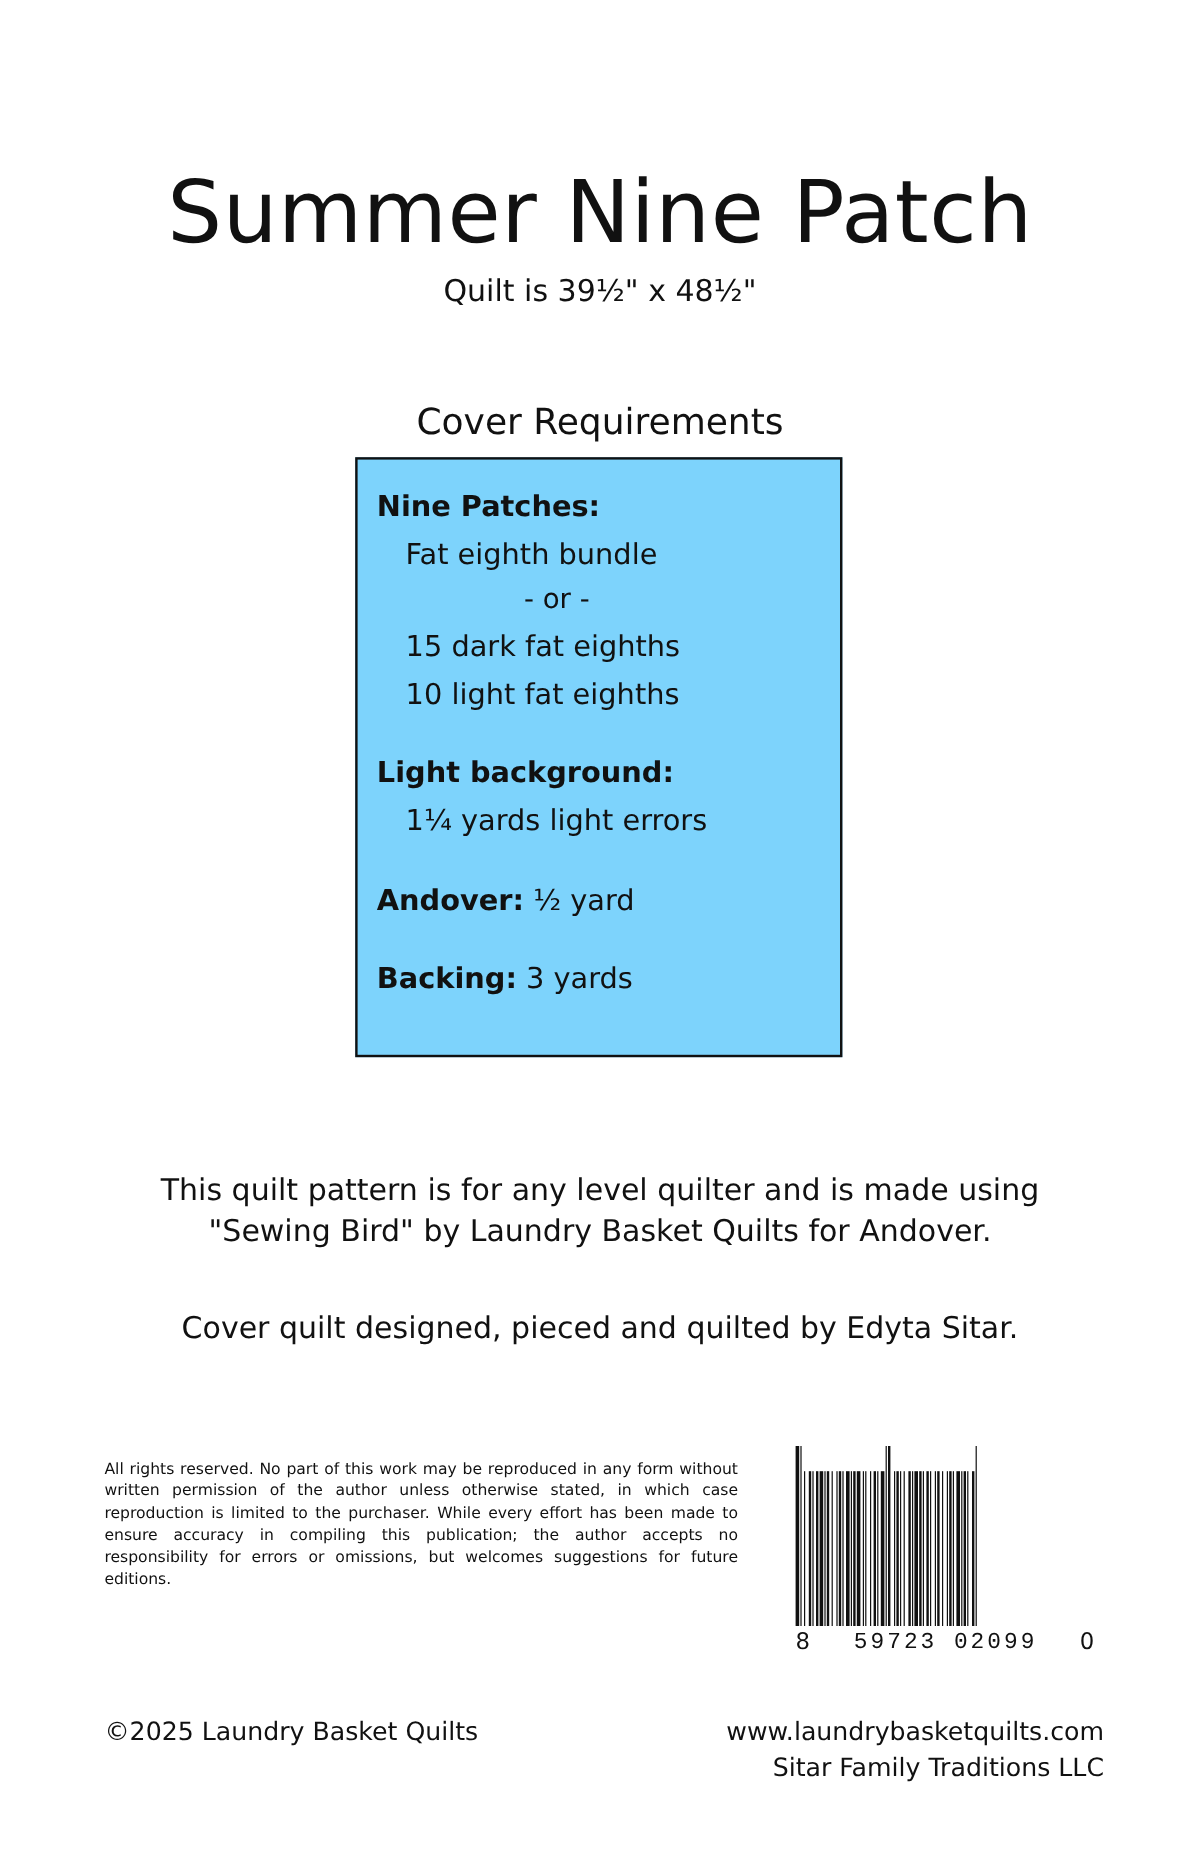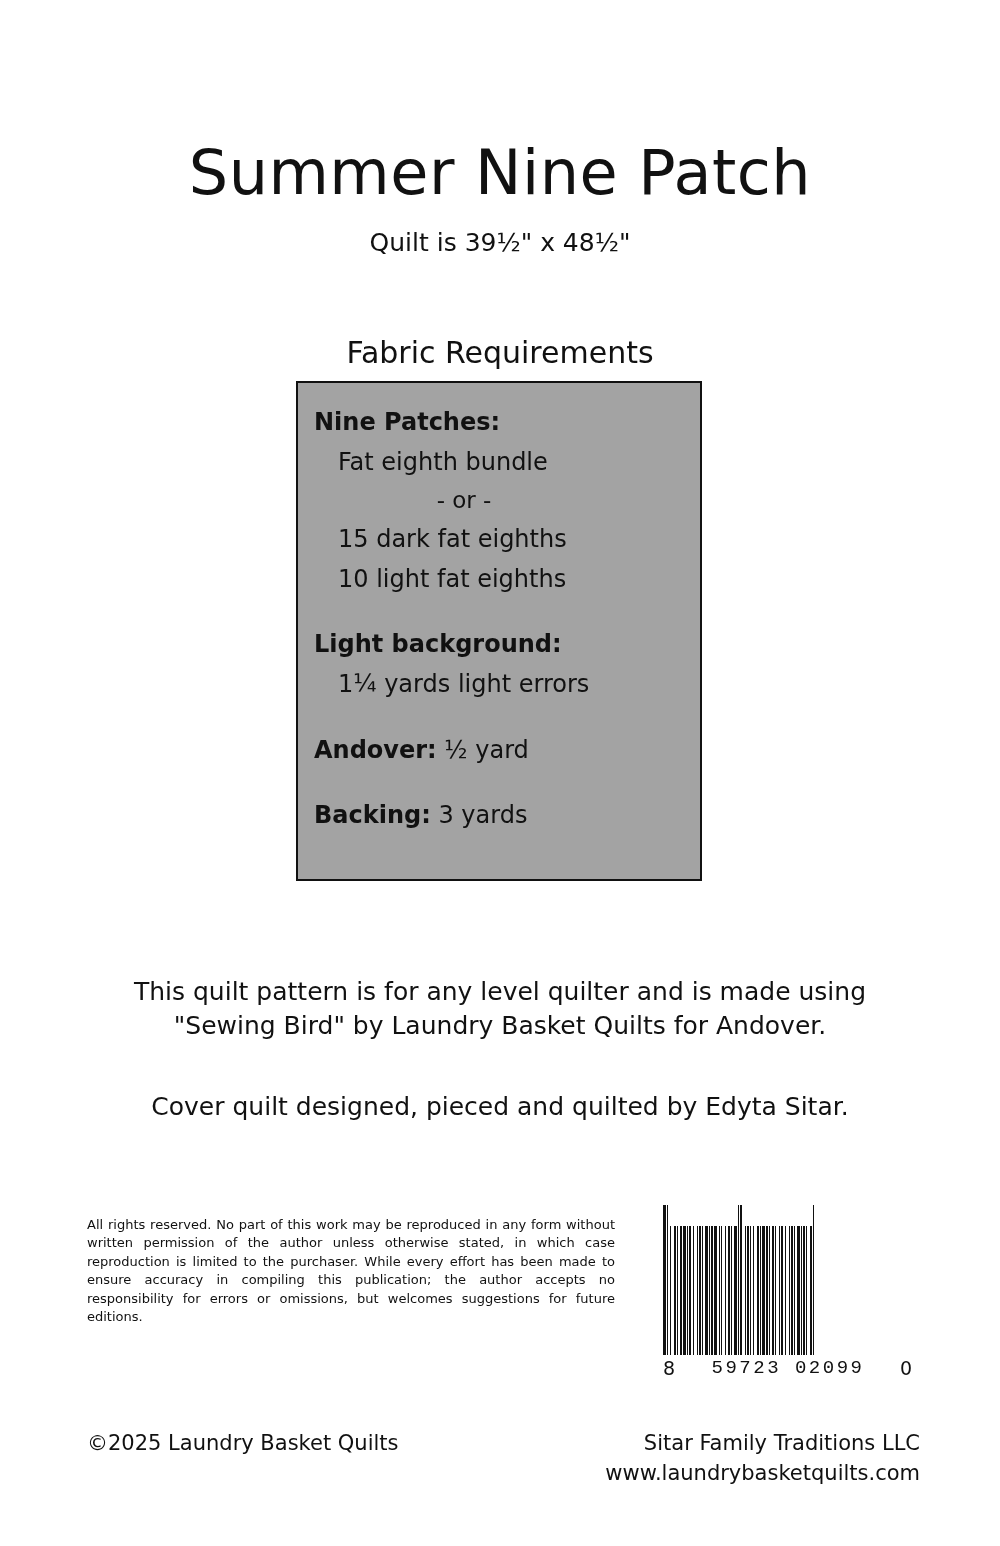--- a/index.html
+++ b/index.html
@@ -21,21 +21,21 @@
     background: #ffffff;
   }
 
   
   .title {
     position: absolute;
     top: 140px;
     left: 0;
     width: 1000px;
     text-align: center;
-    font-size: 62px;
+    font-size: 72px;
     font-weight: 400;
     letter-spacing: 0.5px;
     line-height: 1.05;
     color: #111;
   }
   .subtitle {
     position: absolute;
     top: 228px;
     left: 0;
     width: 1000px;
@@ -57,21 +57,21 @@
     color: #111;
   }
   .fabric-box {
     position: absolute;
     top: 381px;
     left: 296px;
     width: 406px;
     height: 500px;
     border: 2px solid #111;
     box-sizing: border-box;
-    background: #a3a3a3;
+    background: #7dd3fc;
   }
   .fabric-inner {
     padding: 20px 0 0 16px;
   }
   .sec-title {
     font-size: 24px;
     font-weight: 600;
     color: #111;
     line-height: 1.65;
   }
@@ -182,21 +182,21 @@
   }
 </style>
 </head>
 <body>
 
 <div class="page">
 
   <div class="title">Summer Nine Patch</div>
   <div class="subtitle">Quilt is 39½" x 48½"</div>
 
-  <div class="fabric-heading">Fabric Requirements</div>
+  <div class="fabric-heading">Cover Requirements</div>
 
   <div class="fabric-box">
     <div class="fabric-inner">
       <div class="sec-title">Nine Patches:</div>
       <div class="sec-line">Fat eighth bundle</div>
       <div class="sec-line center-or"><b>- or -</b></div>
       <div class="sec-line">15 dark fat eighths</div>
       <div class="sec-line">10 light fat eighths</div>
 
       <div class="gap-md"></div>
@@ -333,17 +333,17 @@
       <span class="mid">59723 02099</span>
       <span>0</span>
     </div>
   </div>
 
   <div class="footer-left">
     <div>©2025 Laundry Basket Quilts</div>
   </div>
 
   <div class="footer-right">
+    <div>www.laundrybasketquilts.com</div>
     <div>Sitar Family Traditions LLC</div>
-    <div>www.laundrybasketquilts.com</div>
   </div>
 
 </div>
 
 </body></html>

